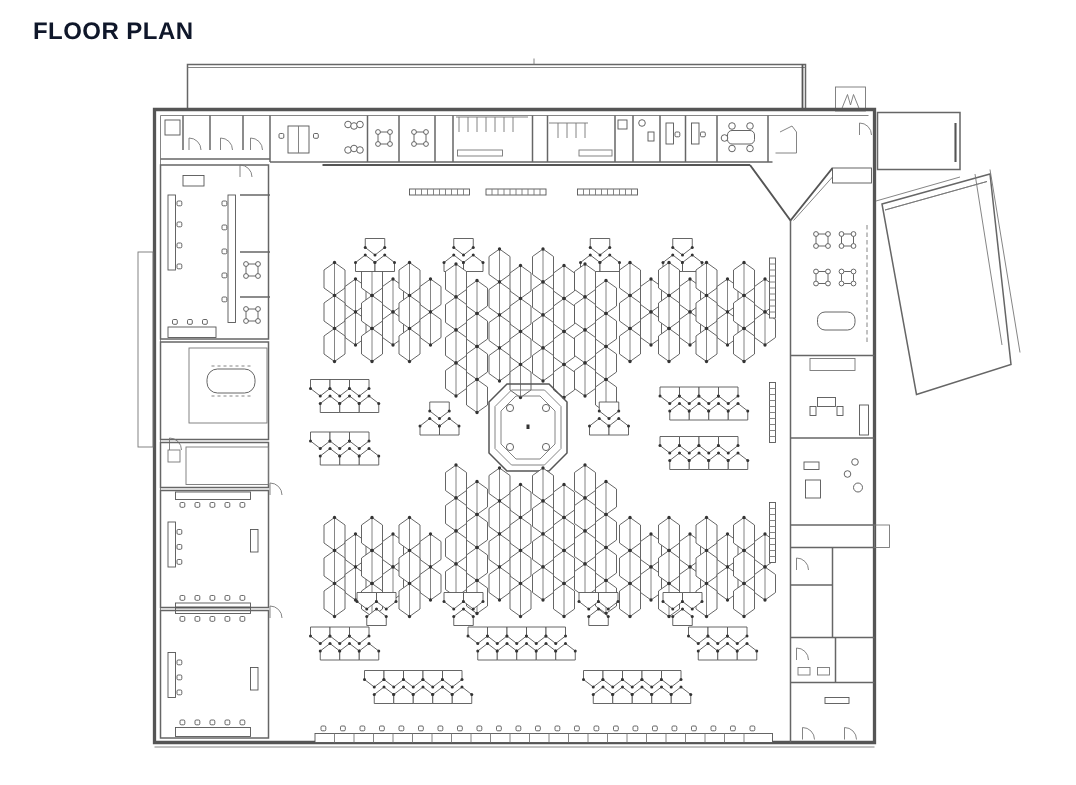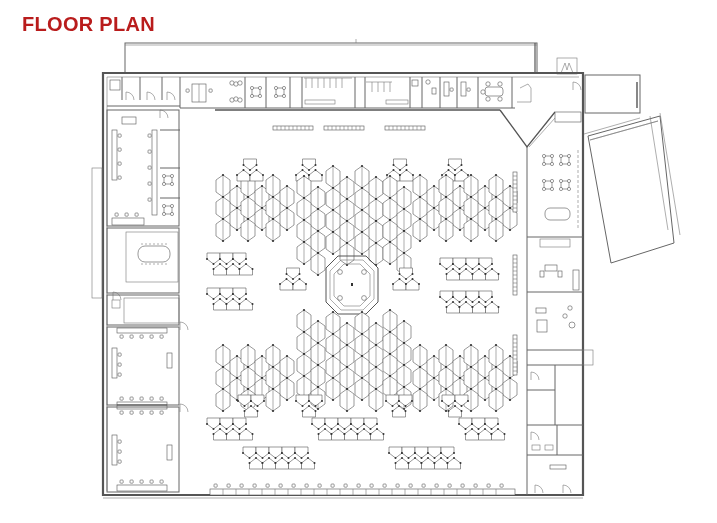--- a/index.html
+++ b/index.html
@@ -1,20 +1,20 @@
 <!DOCTYPE html>
 <html><head>
 <meta charset="utf-8">
 <style>
   html, body { margin: 0; padding: 0; background: #ffffff; }
   body { width: 717px; height: 523px; position: relative; overflow: hidden; font-family: "Liberation Sans", sans-serif; }
   .title {
     position: absolute; left: 22px; top: 13px;
     font-family: "Liberation Sans", sans-serif; font-weight: 700;
-    font-size: 20px; letter-spacing: 0.3px; color: #b91c1c;
+    font-size: 16px; letter-spacing: 0.3px; color: #0f172a;
   }
   svg.plan { position: absolute; left: 0; top: 0; }
   .w { stroke: #555; fill: none; }
   .wt { stroke: #666; fill: none; stroke-width: 1; }
   .thin { stroke: #777; fill: none; stroke-width: 0.6; }
   .desk { stroke: #555; fill: #fff; stroke-width: 0.6; }
   .dot { fill: #333; }
 </style>
 </head>
 <body>

